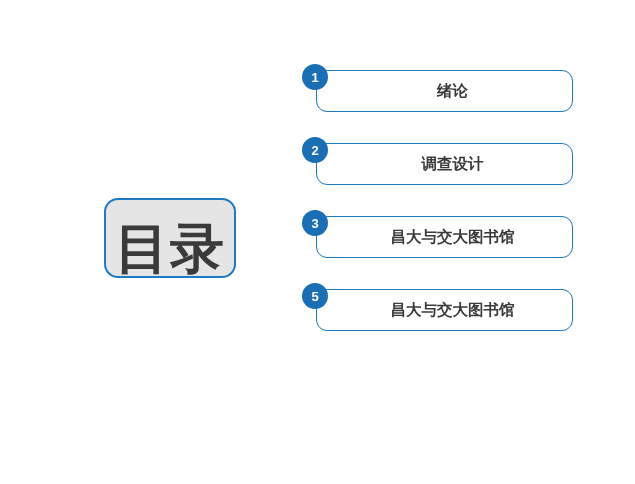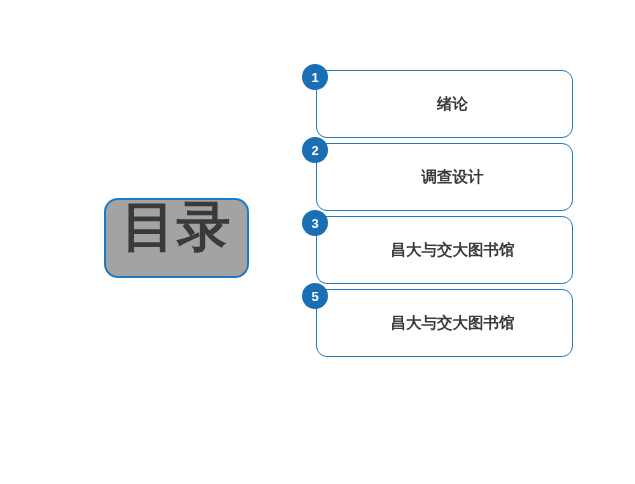--- a/index.html
+++ b/index.html
@@ -16,28 +16,28 @@
     height: 484px;
     background: #ffffff;
     overflow: hidden;
   }
 
   
   .title-plate {
     position: absolute;
     left: 104px;
     top: 198px;
-    width: 145px;
+    width: 132px;
     height: 80px;
     box-sizing: border-box;
     border: 2px solid #1f7ac4;
     border-radius: 14px;
-    background: #a3a3a3;
+    background: #e5e5e5;
     display: flex;
-    align-items: flex-start;
+    align-items: flex-end;
     justify-content: center;
   }
   .title-plate-text {
     font-size: 54px;
     font-weight: 700;
     color: #3a3a3a;
     line-height: 1;
     letter-spacing: 1px;
     white-space: nowrap;
     transform: translateY(-1px);
@@ -56,21 +56,21 @@
     margin-bottom: 21px;
   }
   .agenda-row:last-child {
     margin-bottom: 0;
   }
   .agenda-box {
     position: absolute;
     left: 0;
     top: 0;
     width: 257px;
-    height: 68px;
+    height: 42px;
     box-sizing: border-box;
     border: 1.4px solid #1f7ac4;
     border-radius: 11px;
     background: #ffffff;
     display: flex;
     align-items: center;
     justify-content: center;
     padding: 0 10px 0 26px;
   }
   .agenda-label {

